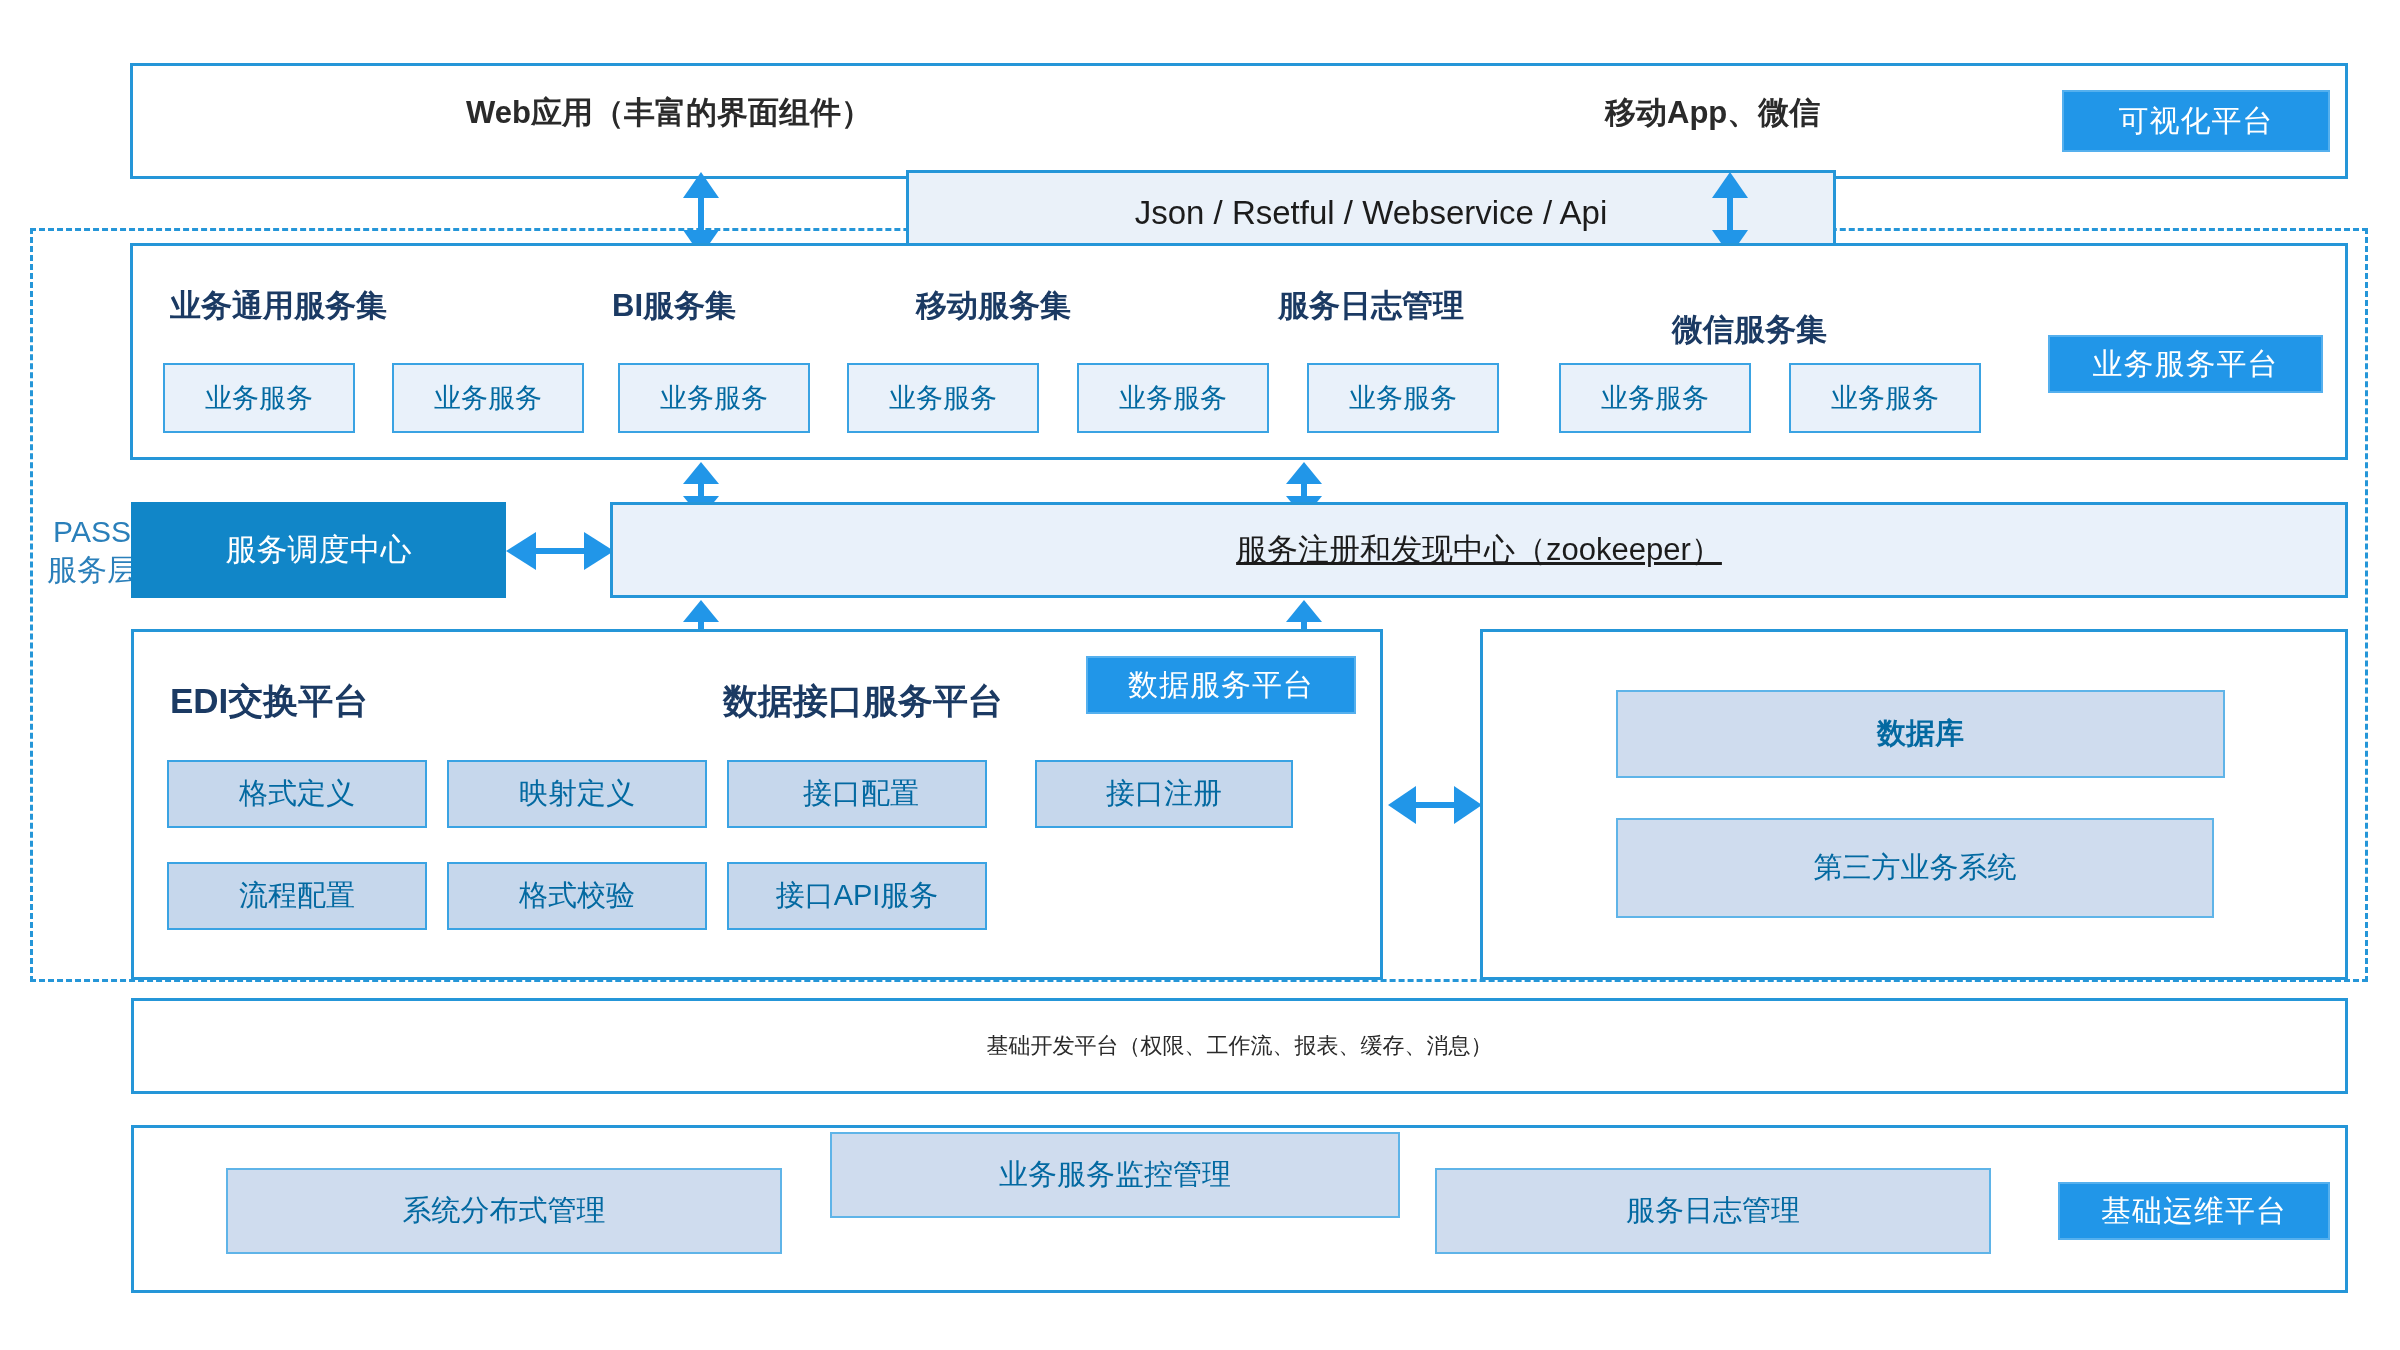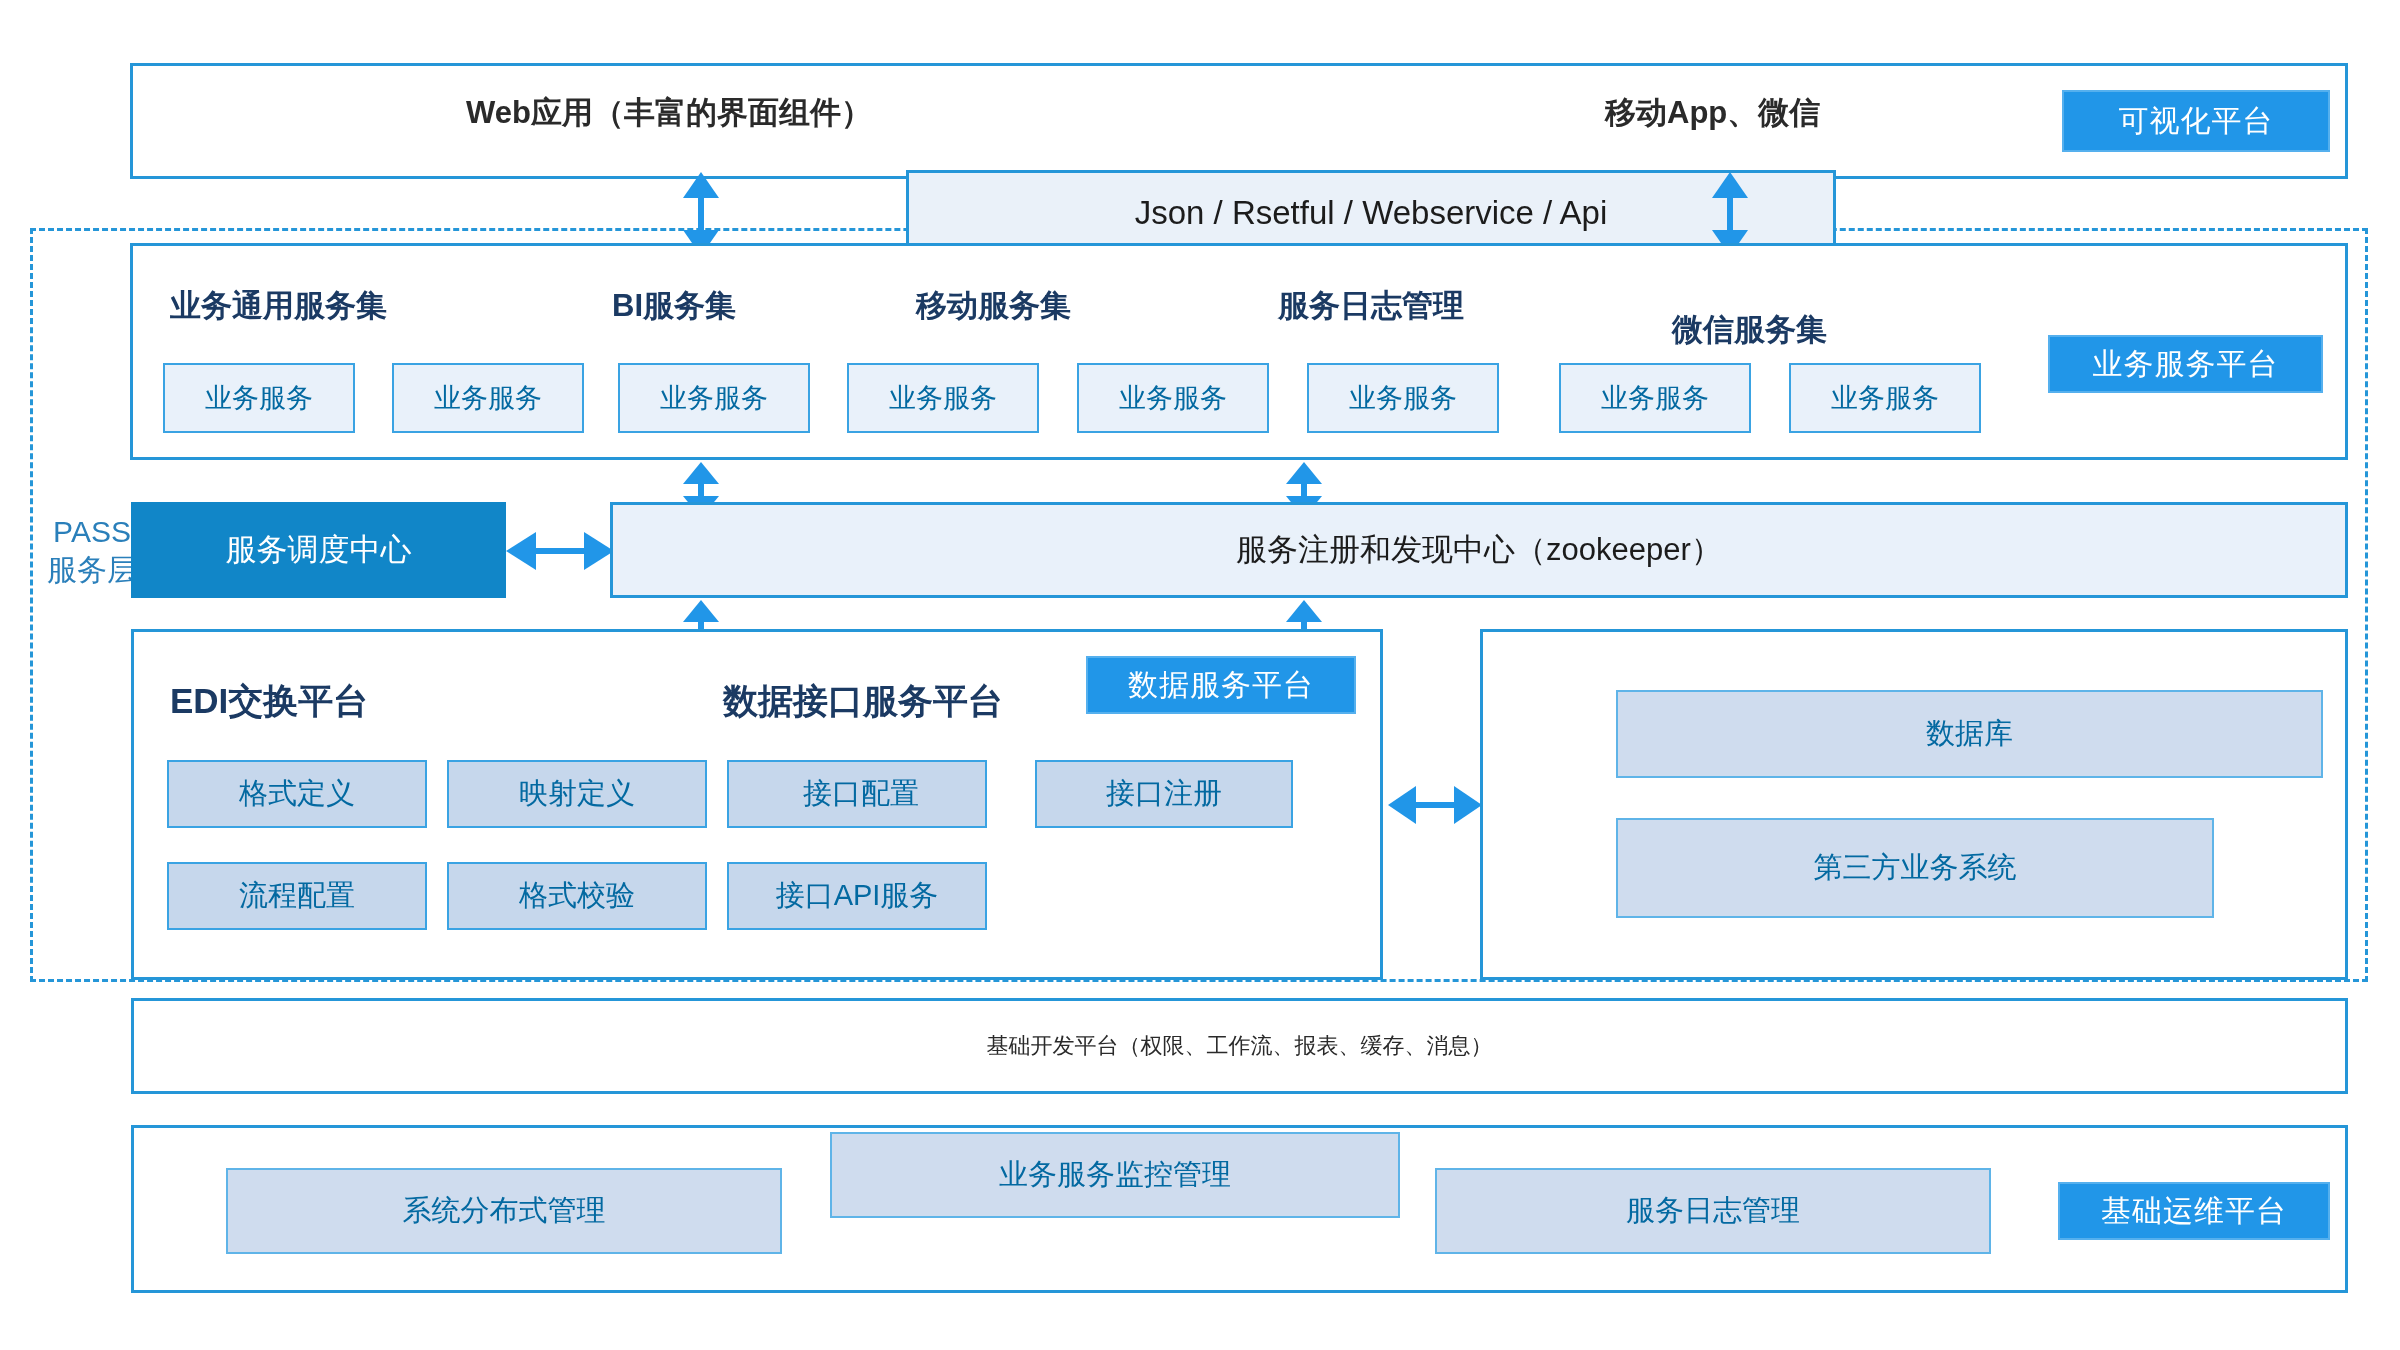--- a/index.html
+++ b/index.html
@@ -91,20 +91,21 @@
     position:absolute;
     box-sizing:border-box;
     border:3px solid #2596d8;
     background:#e9f1fa;
     display:flex;
     align-items:center;
     justify-content:center;
     font-size:31px;
     color:#1c1c1c;
     white-space:nowrap;
+    text-decoration:underline;
   }
   .solidband{
     position:absolute;
     box-sizing:border-box;
     background:#1186c8;
     display:flex;
     align-items:center;
     justify-content:center;
     color:#ffffff;
     font-size:31px;
@@ -229,21 +230,21 @@
   <div class="cell mid" style="left:1035px;top:760px;width:258px;height:68px;">接口注册</div>
   <div class="cell mid" style="left:727px;top:862px;width:260px;height:68px;">接口API服务</div>
 
   <svg class="arrow" style="left:1388px;top:782px;" width="94" height="46" viewBox="0 0 94 46">
     <polygon points="0,23 28,4 28,42" fill="#2196e8"></polygon>
     <rect x="26" y="20" width="44" height="6" fill="#2196e8"></rect>
     <polygon points="94,23 66,4 66,42" fill="#2196e8"></polygon>
   </svg>
 
   <div class="frame" style="left:1480px;top:629px;width:868px;height:351px;"></div>
-  <div class="cell soft" style="left:1616px;top:690px;width:707px;height:88px;">数据库</div>
+  <div class="cell soft" style="left:1616px;top:690px;width:609px;height:88px;font-weight:bold;">数据库</div>
   <div class="cell soft" style="left:1616px;top:818px;width:598px;height:100px;">第三方业务系统</div>
 
   <div class="frame" style="left:131px;top:998px;width:2217px;height:96px;"></div>
   <div class="centertext" style="left:131px;top:998px;width:2217px;height:96px;">基础开发平台（权限、工作流、报表、缓存、消息）</div>
 
   <div class="frame" style="left:131px;top:1125px;width:2217px;height:168px;"></div>
   <div class="cell soft" style="left:226px;top:1168px;width:556px;height:86px;">系统分布式管理</div>
   <div class="cell soft" style="left:830px;top:1132px;width:570px;height:86px;">业务服务监控管理</div>
   <div class="cell soft" style="left:1435px;top:1168px;width:556px;height:86px;">服务日志管理</div>
   <div class="badge" style="left:2058px;top:1182px;width:272px;height:58px;">基础运维平台</div>

